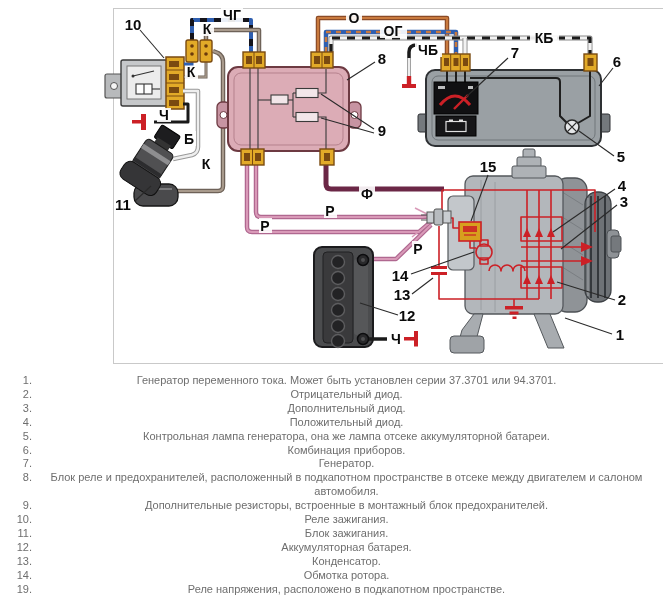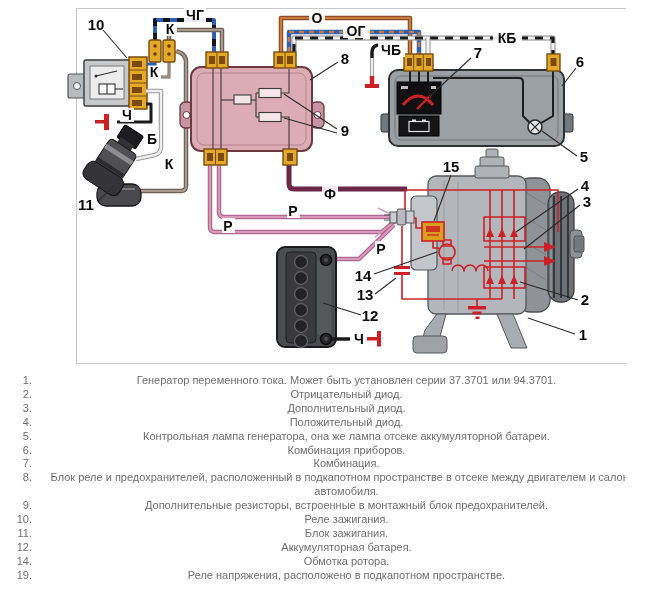--- a/index.html
+++ b/index.html
@@ -1,17 +1,17 @@
 <!DOCTYPE html>
 <html style="--red: #cc2026; --yellow: #e2aa28; --yellow_border: #7a4a10; --pink_block: #dcacb6; --pink_block_border: #6d3a42; --pink_wire_outer: #b06890; --pink_wire_inner: #d99ab8; --maroon_wire: #6b2746; --orange_outer: #8a4a26; --orange_inner: #c97a3e; --blue_wire: #2f5fb0; --brown_outer: #6e6258; --brown_inner: #a89a8c; --cluster_body: #9aa0a4; --regulator_yellow: #d7a01e;"><head>
 <meta charset="utf-8">
 <style>
   html,body{margin:0;padding:0;background:#fff;}
   .page{position:relative;width:626px;height:600px;background:#ffffff;overflow:hidden;
-        font-family:"Liberation Sans",sans-serif;}
+        font-family:"Liberation Sans",sans-serif;padding-left:37px;}
   svg text{font-family:"Liberation Sans",sans-serif;}
   .lbl{font-size:14px;font-weight:bold;fill:#0a0a0a;text-anchor:middle;}
   .num{font-size:15px;font-weight:bold;fill:#0a0a0a;text-anchor:middle;}
   .chip{fill:#ffffff;opacity:0.9;}
   .ptr{stroke:#2a2a2a;stroke-width:1.1;fill:none;}
   .legend{position:absolute;left:6px;top:374px;width:650px;
           font-size:11px;line-height:13.9px;color:#6e6e6e;}
   .legend-row{display:flex;}
   .legend-num{flex:0 0 26px;text-align:right;margin-right:5px;}
   .legend-text{flex:1;text-align:center;}
@@ -375,21 +375,21 @@
   <div class="legend-row">
         <span class="legend-num">5.</span>
         <span class="legend-text">Контрольная лампа генератора, она же лампа отсеке аккумуляторной батареи.</span>
       </div>
   <div class="legend-row">
         <span class="legend-num">6.</span>
         <span class="legend-text">Комбинация приборов.</span>
       </div>
   <div class="legend-row">
         <span class="legend-num">7.</span>
-        <span class="legend-text">Комбинация.</span>
+        <span class="legend-text">Генератор.</span>
       </div>
   <div class="legend-row">
         <span class="legend-num">8.</span>
         <span class="legend-text">Блок реле и предохранителей, расположенный в подкапотном пространстве в отсеке между двигателем и салоном автомобиля.</span>
       </div>
   <div class="legend-row">
         <span class="legend-num">9.</span>
         <span class="legend-text">Дополнительные резисторы, встроенные в монтажный блок предохранителей.</span>
       </div>
   <div class="legend-row">
@@ -398,20 +398,24 @@
       </div>
   <div class="legend-row">
         <span class="legend-num">11.</span>
         <span class="legend-text">Блок зажигания.</span>
       </div>
   <div class="legend-row">
         <span class="legend-num">12.</span>
         <span class="legend-text">Аккумуляторная батарея.</span>
       </div>
   <div class="legend-row">
+        <span class="legend-num">13.</span>
+        <span class="legend-text">Конденсатор.</span>
+      </div>
+  <div class="legend-row">
         <span class="legend-num">14.</span>
         <span class="legend-text">Обмотка ротора.</span>
       </div>
   <div class="legend-row">
         <span class="legend-num">19.</span>
         <span class="legend-text">Реле напряжения, расположено в подкапотном пространстве.</span>
       </div>
 </div>
 
 </div>

